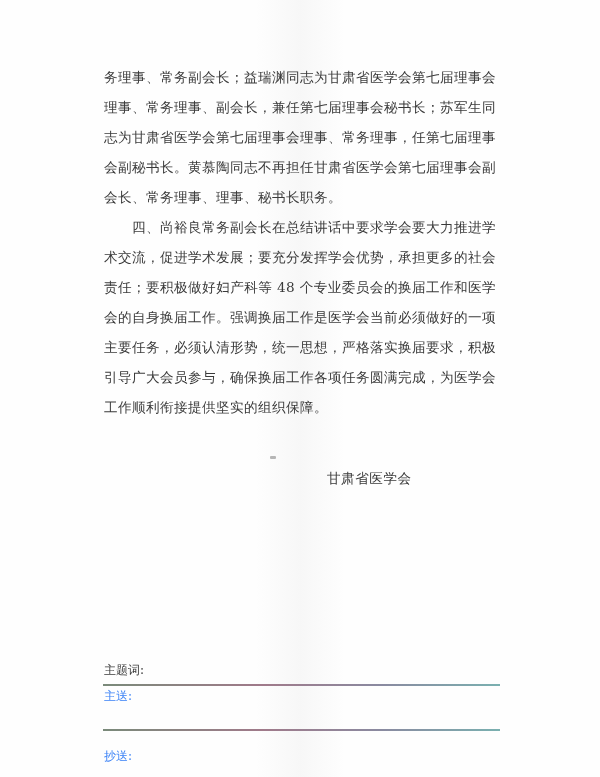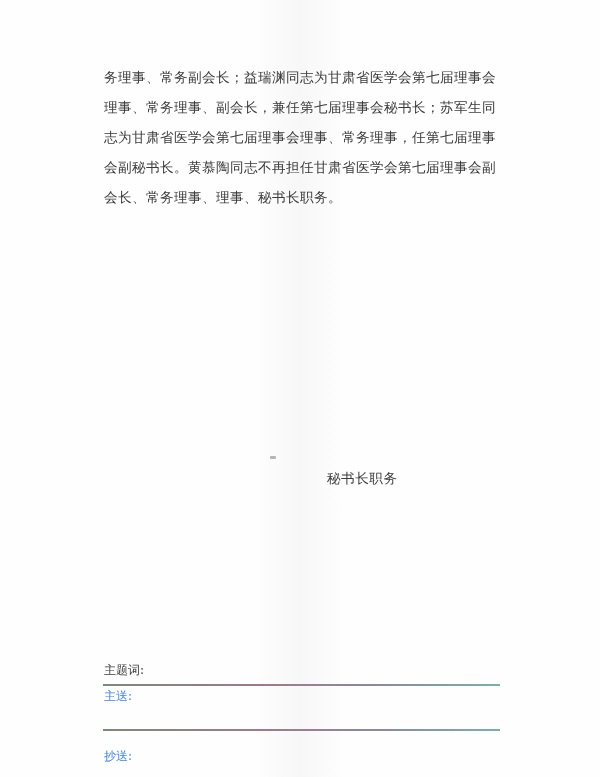--- a/index.html
+++ b/index.html
@@ -86,24 +86,25 @@
     }
   </style>
 </head>
 <body>
 
 <div class="page">
   <div class="scan-shade"></div>
 
   <div class="body-text">
     <p>务理事、常务副会长；益瑞渊同志为甘肃省医学会第七届理事会理事、常务理事、副会长，兼任第七届理事会秘书长；苏军生同志为甘肃省医学会第七届理事会理事、常务理事，任第七届理事会副秘书长。黄慕陶同志不再担任甘肃省医学会第七届理事会副会长、常务理事、理事、秘书长职务。</p>
+    <p class="para-indent">四、尚裕良常务副会长在总结讲话中要求学会要大力推进学术交流，促进学术发展；要充分发挥学会优势，承担更多的社会责任；要积极做好妇产科等 48 个专业委员会的换届工作和医学会的自身换届工作。强调换届工作是医学会当前必须做好的一项主要任务，必须认清形势，统一思想，严格落实换届要求，积极引导广大会员参与，确保换届工作各项任务圆满完成，为医学会工作顺利衔接提供坚实的组织保障。</p>
   </div>
 
   <div class="speck"></div>
 
-  <div class="signature">秘书长职务</div>
+  <div class="signature">甘肃省医学会</div>
 
   <div class="footer-label bold" style="top:662px;">主题词:</div>
   <div class="footer-line" style="top:684px;"></div>
   <div class="footer-label" style="top:688px;">主送:</div>
   <div class="footer-label" style="top:748px;text-align:right;">抄送:</div>
   <div class="footer-line" style="top:729px;"></div>
 </div>
 
 </body></html>

